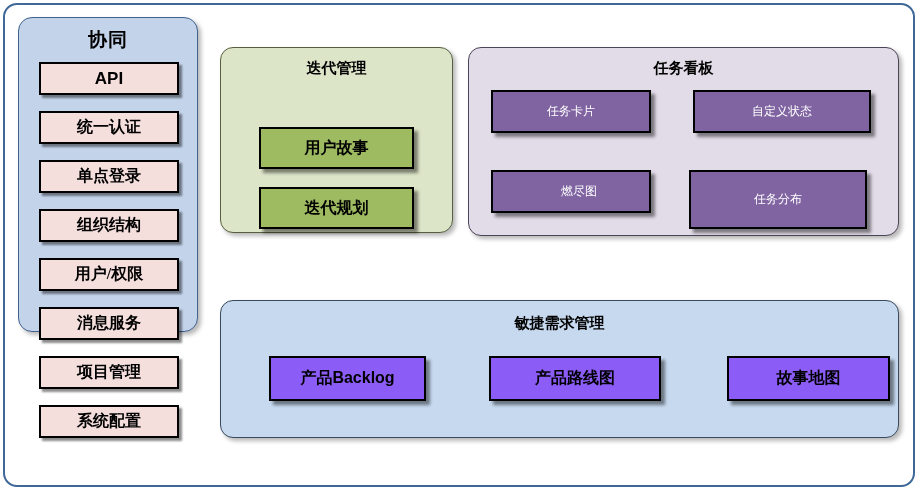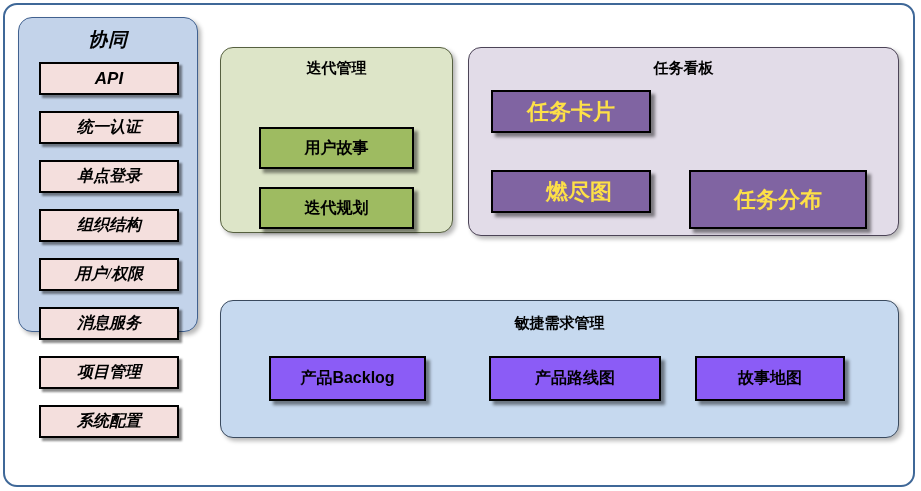--- a/index.html
+++ b/index.html
@@ -50,21 +50,20 @@
 
   
   #sidebar {
     left: 18px;
     top: 17px;
     width: 180px;
     height: 315px;
     background: #c3d3ea;
     border: 1.5px solid #41618f;
     border-radius: 14px;
-    font-style: italic;
   }
   #sidebar .panel-title {
     font-size: 19px;
     margin-top: 9px;
     letter-spacing: 1px;
   }
   .side-list {
     position: absolute;
     left: 20px;
     top: 44px;
@@ -138,23 +137,23 @@
   .purple-box {
     position: absolute;
     box-sizing: border-box;
     background: #8064a2;
     border: 2.5px solid #000000;
     box-shadow: 4px 4px 3px rgba(0,0,0,0.45);
     display: flex;
     align-items: center;
     justify-content: center;
     font-family: "Liberation Serif", "DejaVu Serif", serif;
-    font-size: 22px;
-    font-weight: bold;
-    color: #fde047;
+    font-size: 12px;
+    font-weight: normal;
+    color: #ffffff;
   }
   #purple-box-0 { left: 22px;  top: 42px;  width: 160px; height: 43px; }
   #purple-box-1 { left: 224px; top: 42px;  width: 178px; height: 43px; }
   #purple-box-2 { left: 22px;  top: 122px; width: 160px; height: 43px; padding-left: 16px; }
   #purple-box-3 { left: 220px; top: 122px; width: 178px; height: 59px; }
 
   
   #panel-backlog {
     left: 220px;
     top: 300px;
@@ -176,21 +175,21 @@
     display: flex;
     align-items: center;
     justify-content: center;
     font-family: "Liberation Serif", "DejaVu Serif", serif;
     font-size: 16px;
     font-weight: bold;
     color: #000000;
   }
   #blue-box-0 { left: 48px;  top: 55px; width: 157px; height: 45px; }
   #blue-box-1 { left: 268px; top: 55px; width: 172px; height: 45px; }
-  #blue-box-2 { left: 474px; top: 55px; width: 150px; height: 45px; }
+  #blue-box-2 { left: 506px; top: 55px; width: 163px; height: 45px; }
 
   .mixed-latin {
     font-family: "Liberation Sans", "DejaVu Sans", sans-serif;
   }
 </style>
 </head>
 <body>
 
 <div id="diagram">
 
@@ -212,20 +211,21 @@
 
   <div class="panel" id="panel-iteration">
     <div class="panel-title">迭代管理</div>
     <div class="green-box" id="green-box-0">用户故事</div>
     <div class="green-box" id="green-box-1">迭代规划</div>
   </div>
 
   <div class="panel" id="panel-taskboard">
     <div class="panel-title">任务看板</div>
     <div class="purple-box" id="purple-box-0">任务卡片</div>
+    <div class="purple-box" id="purple-box-1">自定义状态</div>
     <div class="purple-box" id="purple-box-2">燃尽图</div>
     <div class="purple-box" id="purple-box-3">任务分布</div>
   </div>
 
   <div class="panel" id="panel-backlog">
     <div class="panel-title">敏捷需求管理</div>
     <div class="blue-box mixed-latin" id="blue-box-0">产品Backlog</div>
     <div class="blue-box" id="blue-box-1">产品路线图</div>
     <div class="blue-box" id="blue-box-2">故事地图</div>
   </div>

